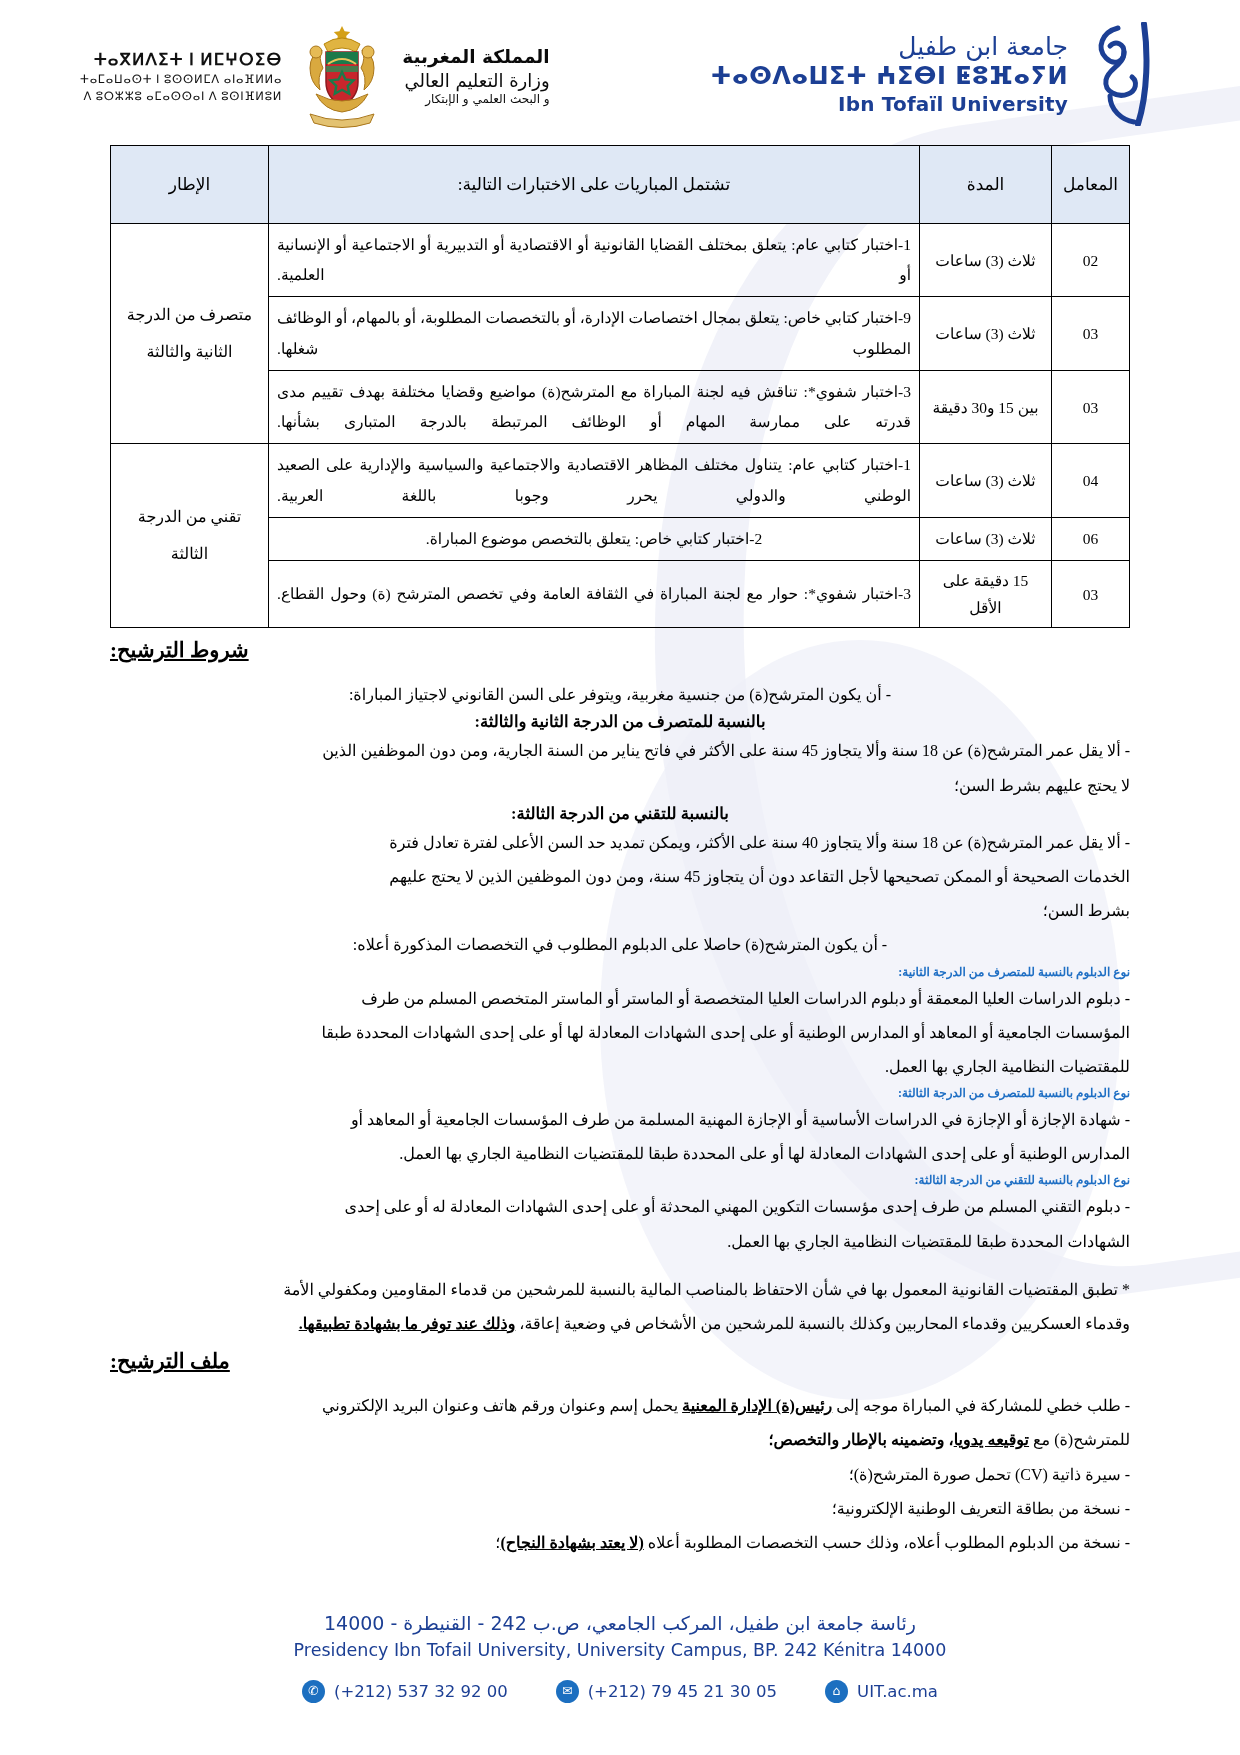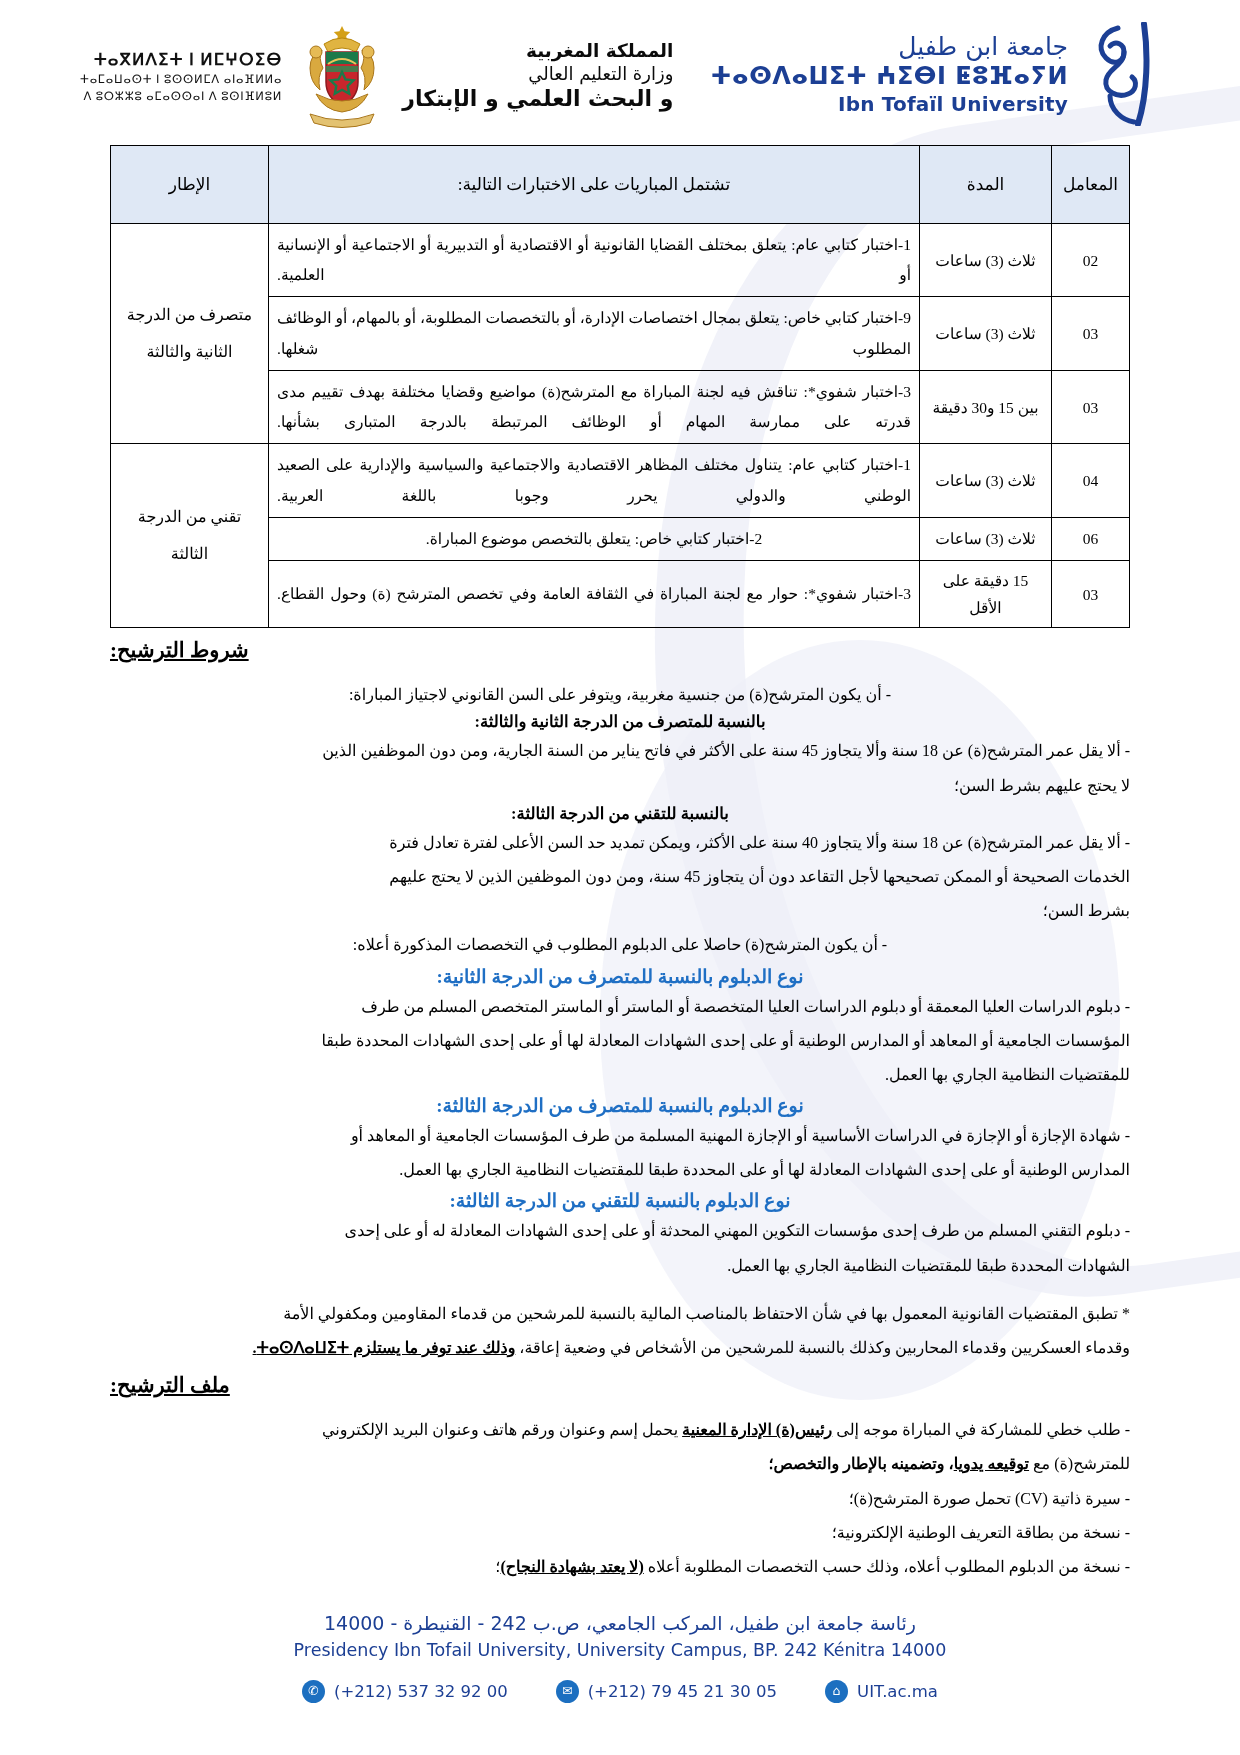--- a/index.html
+++ b/index.html
@@ -68,21 +68,21 @@
     gap: 14px;
   }
   .ministry-ar {
     text-align: right;
     line-height: 1.28;
     font-family: "DejaVu Sans", sans-serif;
     color: #0b0b0b;
   }
   .ministry-ar .l1 { font-size: 18.5px; letter-spacing: 2.2px; font-weight: 600;}
   .ministry-ar .l2 { font-size: 18px; letter-spacing: .6px; }
-  .ministry-ar .l3 { font-size: 22px; letter-spacing: .6px; font-weight: bold; }
+  .ministry-ar .l3 { font-size: 12px; letter-spacing: .6px; }
 
   .tifinagh {
     text-align: right;
     direction: ltr;
     font-family: Liberation Serif, serif;
     color: #111;
     line-height: 1.42;
   }
   .tifinagh .t1 { font-size: 16.5px; font-weight: 700; letter-spacing: 1.2px; }
   .tifinagh .t2 { font-size: 11.5px; letter-spacing: .8px; }
@@ -194,24 +194,23 @@
   }
   p.centerish { text-align: center; text-align-last: center; }
   p.bold-sub {
     margin: 0 0 3px 0;
     font-size: 16.5px;
     font-weight: bold;
     text-align: center;
   }
   p.blue-sub {
     margin: 4px 0 3px 0;
-    font-size: 19px;
+    font-size: 12px;
     font-weight: bold;
     color: #1f6fc4;
-    text-align: center;
   }
   p.para {
     margin: 0 0 3px 0;
     font-size: 16px;
     line-height: 1.95;
     text-align: justify;
     text-align-last: right;
   }
   p.para-j {
     margin: 0 0 3px 0;
@@ -397,21 +396,21 @@
   <p class="para-j">- شهادة الإجازة أو الإجازة في الدراسات الأساسية أو الإجازة المهنية المسلمة من طرف المؤسسات الجامعية أو المعاهد أو</p>
   <p class="para-j">المدارس الوطنية أو على إحدى الشهادات المعادلة لها أو على المحددة طبقا للمقتضيات النظامية الجاري بها العمل.</p>
 
   <p class="blue-sub">نوع الدبلوم بالنسبة للتقني من الدرجة الثالثة:</p>
   <p class="para-j">- دبلوم التقني المسلم من طرف إحدى مؤسسات التكوين المهني المحدثة أو على إحدى الشهادات المعادلة له أو على إحدى</p>
   <p class="para-j">الشهادات المحددة طبقا للمقتضيات النظامية الجاري بها العمل.</p>
 
   <div class="sp"></div>
 
   <p class="para-j">* تطبق المقتضيات القانونية المعمول بها في شأن الاحتفاظ بالمناصب المالية بالنسبة للمرشحين من قدماء المقاومين ومكفولي الأمة</p>
-  <p class="para-j"><span>وقدماء العسكريين وقدماء المحاربين وكذلك بالنسبة للمرشحين من الأشخاص في وضعية إعاقة، </span><b class="u">وذلك عند توفر ما يستلزم ⵜⴰⵙⴷⴰⵡⵉⵜ.</b></p>
+  <p class="para-j"><span>وقدماء العسكريين وقدماء المحاربين وكذلك بالنسبة للمرشحين من الأشخاص في وضعية إعاقة، </span><b class="u">وذلك عند توفر ما بشهادة تطبيقها.</b></p>
 
   <h2 class="sec">ملف الترشيح:</h2>
 
   <p class="para-j"><span>- طلب خطي للمشاركة في المباراة موجه إلى </span><b class="u">رئيس(ة) الإدارة المعنية</b><span> يحمل إسم وعنوان ورقم هاتف وعنوان البريد الإلكتروني</span></p>
   <p class="para"><span>للمترشح(ة) مع </span><b class="u">توقيعه يدويا</b><b>، وتضمينه بالإطار والتخصص؛</b></p>
   <p class="para centerish">- سيرة ذاتية (CV) تحمل صورة المترشح(ة)؛</p>
   <p class="para centerish">- نسخة من بطاقة التعريف الوطنية الإلكترونية؛</p>
   <p class="para centerish"><span>- نسخة من الدبلوم المطلوب أعلاه، وذلك حسب التخصصات المطلوبة أعلاه </span><b class="u">(لا يعتد بشهادة النجاح)</b><span>؛</span></p>
 
 </div>

